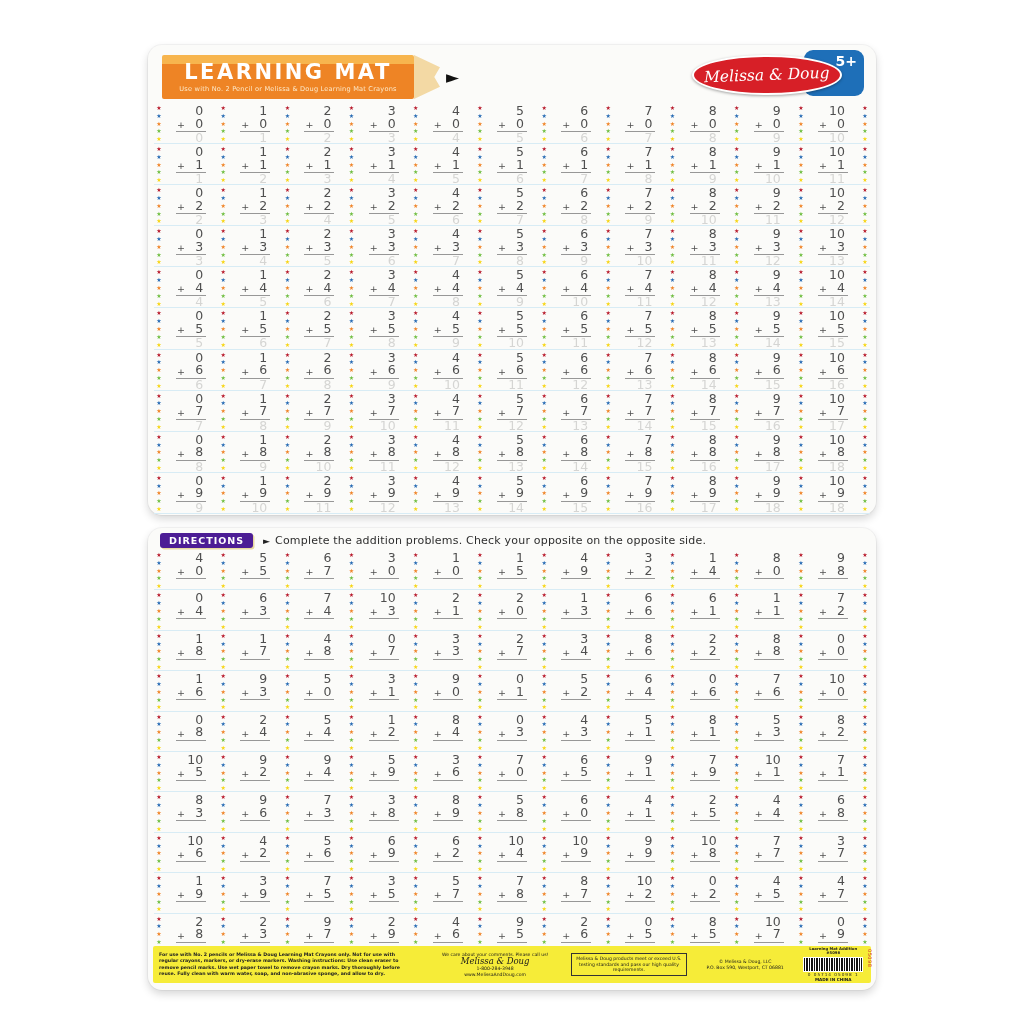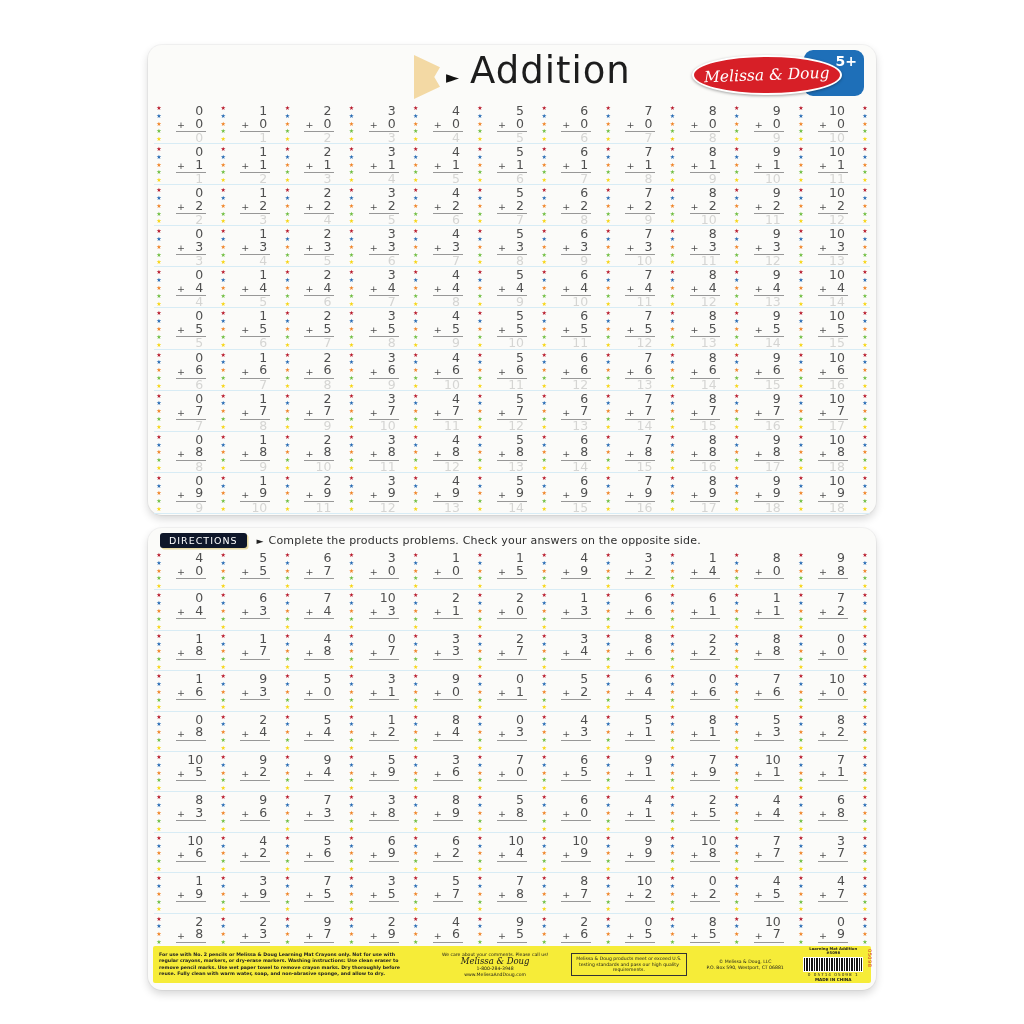--- a/index.html
+++ b/index.html
@@ -75,21 +75,21 @@
   .prob .b{
     display:flex;justify-content:space-between;align-items:flex-end;
     border-bottom:1.4px solid #979797;padding:0 3px 1px 1px;
   }
   .prob .plus{font-size:9.5px;line-height:11px;}
   .prob .a{text-align:right;padding-right:3px;color:#d5d5d3;}
 
   
   .directions{position:absolute;top:4px;left:12px;right:12px;height:17px;display:flex;align-items:center;}
   .dir-badge{
-    background:#0f172a;color:#fff;font-weight:normal;font-size:9.5px;letter-spacing:1px;
+    background:#4c1d95;color:#fff;font-weight:bold;font-size:9.5px;letter-spacing:1px;
     padding:2px 9px;border-radius:3px;box-shadow:1.5px 1.5px 0 #e8d9a0;
   }
   .dir-arrow{font-size:9px;color:#222;margin:0 5px 0 10px;}
   .dir-text{font-size:11px;color:#2e2e2e;letter-spacing:.2px;}
 
   
   .footer{
     position:absolute;left:5px;right:5px;bottom:7px;height:37px;background:#f6ec38;
     border-radius:2px;display:flex;align-items:center;padding:2px 6px;box-sizing:border-box;
     color:#1a1a1a;
@@ -117,23 +117,26 @@
   .vert-code{
     position:absolute;right:-8px;top:2px;writing-mode:vertical-rl;
     color:#d02b2b;font-size:5px;letter-spacing:.5px;
   }
 </style>
 </head>
 <body>
 
 <div class="mat" id="top-mat">
   <div class="header">
+    <div class="banner">
+      <div class="banner-title">LEARNING MAT</div>
+      <div class="banner-sub">Use with No. 2 Pencil or Melissa &amp; Doug Learning Mat Crayons</div>
+    </div>
     <div class="banner-tip"></div>
     <div class="lead-arrow">►</div>
-    <div class="mat-title">Addition</div>
     <div class="brand">
       <div class="age-badge">5+</div>
       <div class="logo-oval">
         <div class="logo-text">Melissa &amp; Doug</div>
       </div>
     </div>
   </div>
   <div class="grid" id="top-grid">
       <div class="grid-row">
         <div class="cell">
@@ -2095,21 +2098,21 @@
           <span style="color: rgb(247, 214, 22);">★</span>
         </div>
       </div>
     </div>
 </div>
 
 <div class="mat" id="bottom-mat">
   <div class="directions">
     <span class="dir-badge">DIRECTIONS</span>
     <span class="dir-arrow">►</span>
-    <span class="dir-text">Complete the products problems. Check your answers on the opposite side.</span>
+    <span class="dir-text">Complete the addition problems. Check your opposite on the opposite side.</span>
   </div>
   <div class="grid" id="bottom-grid">
       <div class="grid-row">
         <div class="cell">
           <div class="stars">
             <span style="color: rgb(185, 29, 46);">★</span>
             <span style="color: rgb(42, 109, 181);">★</span>
             <span style="color: rgb(240, 134, 43);">★</span>
             <span style="color: rgb(114, 191, 68);">★</span>
             <span style="color: rgb(247, 214, 22);">★</span>

